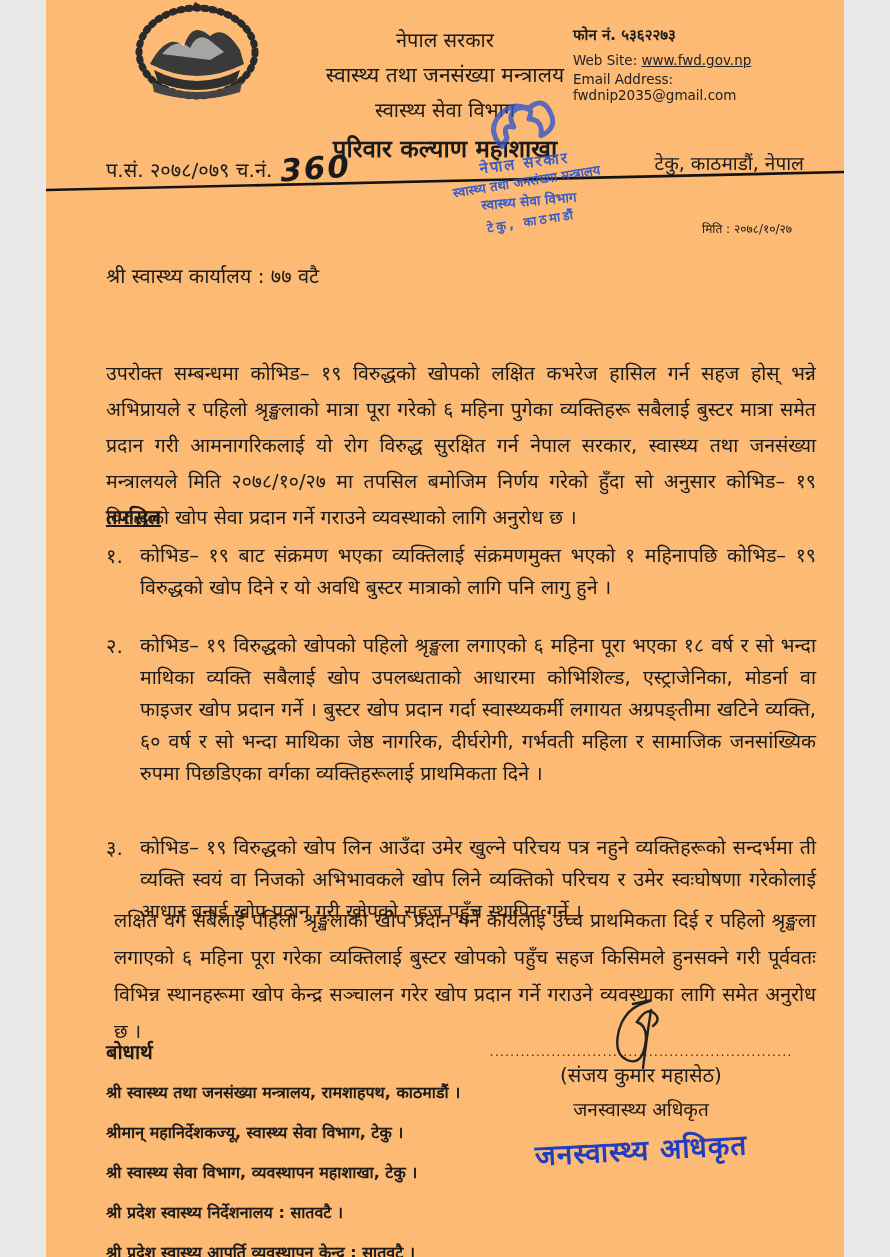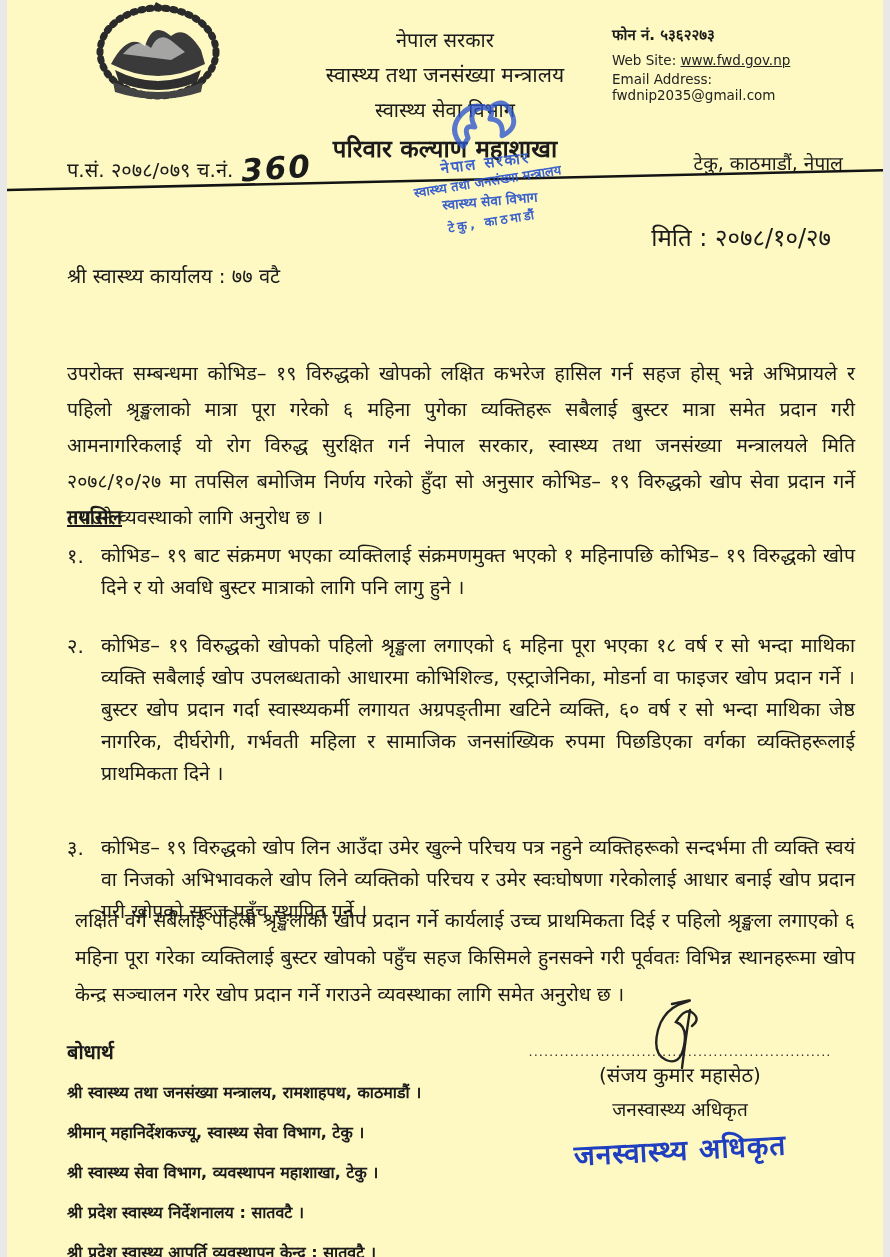--- a/index.html
+++ b/index.html
@@ -1,18 +1,18 @@
 <!DOCTYPE html>
 <html><head>
 <meta charset="utf-8">
 <style>
   html,body{margin:0;padding:0;background:#e8e8e6;}
   .page{
-    position:relative;width:876px;height:1257px;margin:0 auto;
-    background:#fef9c3;color:#1b1b1b;overflow:hidden;
+    position:relative;width:798px;height:1257px;margin:0 auto;
+    background:#fdba74;color:#1b1b1b;overflow:hidden;
     font-family:"DejaVu Sans","Liberation Sans",sans-serif;
   }
   
   .emblem{position:absolute;left:86px;top:2px;width:130px;height:108px;}
   .org{position:absolute;left:180px;right:180px;top:26px;text-align:center;z-index:2;}
   .org .l1{font-size:20px;margin-bottom:7px;}
   .org .l2{font-size:21px;margin-bottom:8px;}
   .org .l3{font-size:20px;margin-bottom:8px;}
   .org .l4{font-size:24px;font-weight:bold;}
   .contact{position:absolute;right:26px;top:24px;width:245px;z-index:2;}
@@ -32,21 +32,21 @@
   .stamp-mid{
     position:absolute;left:368px;top:92px;width:220px;z-index:3;
     color:#2b55cc;text-align:center;transform:rotate(-7deg);opacity:.92;
   }
   .stamp-mid .sw{display:block;margin:0 auto -4px auto;}
   .stamp-mid .s1{font-size:15px;font-weight:bold;letter-spacing:2px;}
   .stamp-mid .s2{font-size:13px;font-weight:bold;transform:rotate(-2deg);}
   .stamp-mid .s3{font-size:13.5px;font-weight:bold;transform:rotate(2deg);margin-top:2px;}
   .stamp-mid .s4{font-size:12.5px;font-weight:bold;transform:rotate(-2deg);margin-top:3px;letter-spacing:3px;}
   
-  .date-line{position:absolute;right:52px;top:220px;font-size:24px;}
+  .date-line{position:absolute;right:52px;top:220px;font-size:12px;}
   .addressee{position:absolute;left:60px;top:262px;font-size:20px;}
   .subject{position:absolute;left:60px;right:30px;top:312px;text-align:center;font-weight:bold;font-size:20px;}
   .para1{position:absolute;left:60px;right:28px;top:356px;font-size:19.5px;line-height:36px;text-align:justify;}
   .tapasil{position:absolute;left:60px;top:503px;font-size:20px;font-weight:bold;text-decoration:underline;}
   .list{position:absolute;left:60px;right:28px;top:540px;}
   .item{display:flex;}
   .item .num{flex:none;width:34px;font-size:20px;line-height:32px;}
   .item .txt{flex:1;font-size:19.5px;line-height:32px;text-align:justify;}
   .item.i1{margin-bottom:26px;}
   .item.i2{margin-bottom:42px;}

